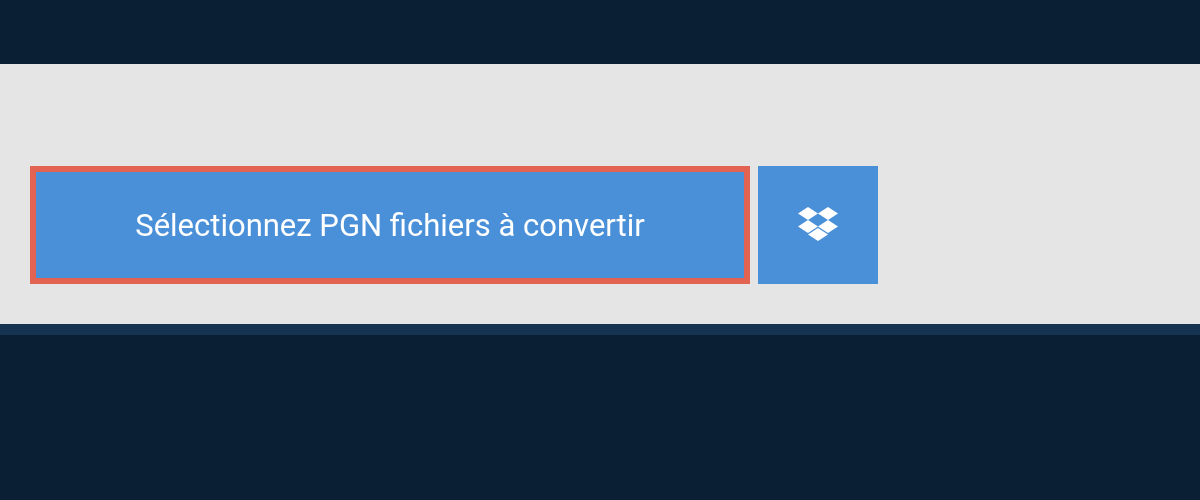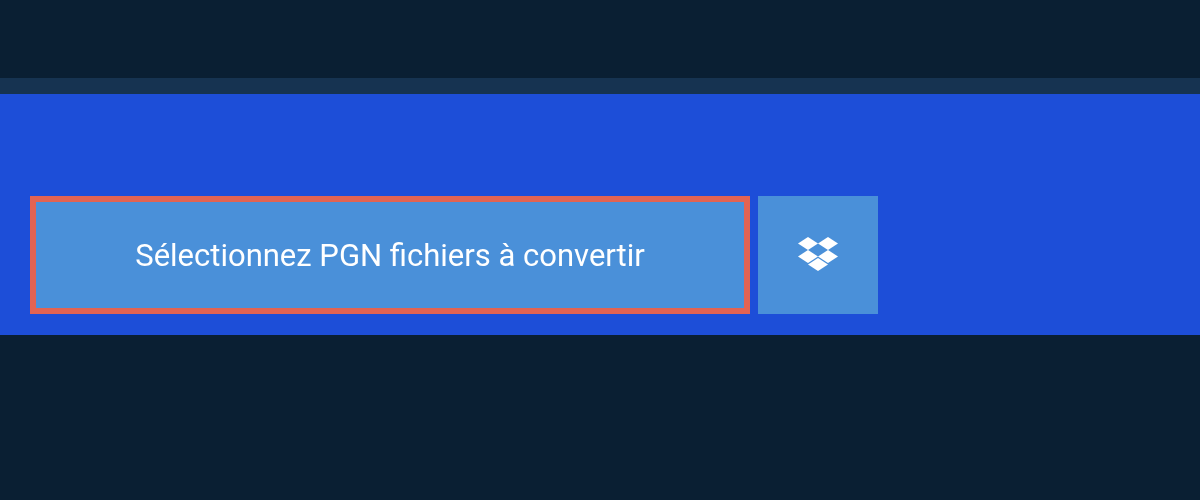--- a/index.html
+++ b/index.html
@@ -28,24 +28,24 @@
       width: 440px;
       height: 88px;
       position: absolute;
       top: 78px;
       left: 0;
       display: flex;
       align-items: center;
     }
     .main-panel {
       position: absolute;
-      top: 94px;
+      top: 64px;
       left: 0;
       width: 100%;
-      background-color: #1d4ed8;
+      background-color: #e5e5e5;
       padding-top: 102px;
       padding-left: 30px;
       padding-right: 30px;
       padding-bottom: 40px;
     }
     .button-row {
       display: flex;
       gap: 8px;
     }
     .select-button {

